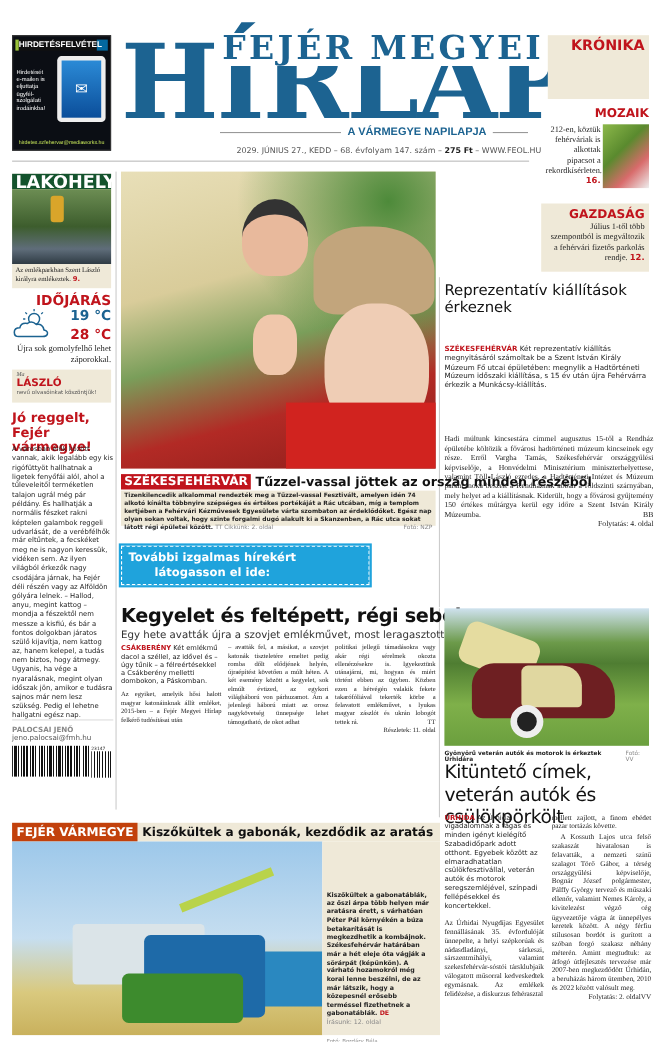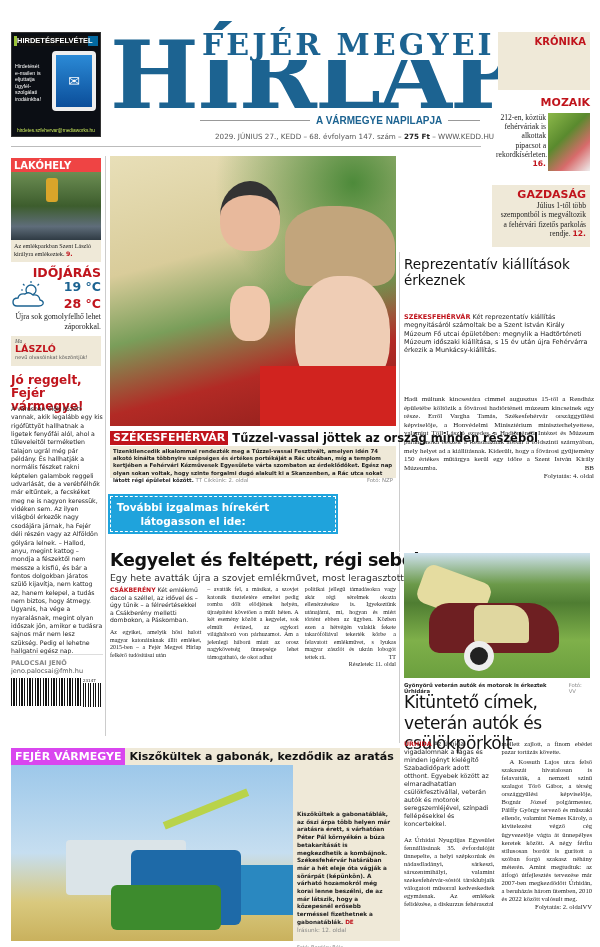--- a/index.html
+++ b/index.html
@@ -23,32 +23,32 @@
   #mast-sub .ln { flex:1; height: 1px; background: #999; }
   #mast-sub .lnl { width: 110px; height:1px; background:#999; }
   #mast-date { left: 215px; top: 132px; font-size: 7.2px; color: #555; }
   #mast-date b { color:#222; }
   #mast-rule { left: 11px; top: 146px; width: 470px; height: 1px; background: #bbb; }
 
   
   .teaser-box { background: #efe9d8; padding: 3px 4px; text-align: right; }
   .kicker { font-family: "DejaVu Sans", sans-serif; font-weight: bold; color: #c0141c; }
   #kronika { left: 498px; top: 32px; width: 92px; height: 58px; }
-  #kronika .kicker { font-size: 10px; line-height: 13px; }
+  #kronika .kicker { font-size: 13px; line-height: 13px; }
   #kronika p { font-size: 7.6px; line-height: 9.3px; text-align: right; }
   #mozaik-k { left: 510px; top: 96px; width: 80px; text-align:right; font-size: 11px; }
   #mozaik-txt { left: 496px; top: 113px; width: 50px; font-size: 7.6px; line-height: 9.2px; text-align: right; }
   #mozaik-img { left: 548px; top: 113px; width: 42px; height: 58px; background: linear-gradient(135deg,#8cb84a 0%,#5a8a2e 40%,#d86b6b 70%,#eee 100%); }
   #gazdasag { left: 492px; top: 185px; width: 98px; height: 62px; }
   #gazdasag .kicker { font-size: 11px; }
   #gazdasag p { font-size: 7.6px; line-height: 9.3px; text-align: right; }
 
   
   #lakohely { left: 11px; top: 158px; width: 90px; height: 104px; background:#efe9d8; }
-  #lakohely .hd { background: #ef4444; color: #fff; font-size: 10px; font-weight: bold; padding: 1px 3px; height: 14px; line-height: 13px; }
+  #lakohely .hd { background: #14532d; color: #fff; font-size: 16px; font-weight: bold; padding: 1px 3px; height: 14px; line-height: 13px; }
   #lakohely .img { height: 68px; background: linear-gradient(180deg,#6c8d53 0%,#3d5d2d 50%,#5f6d7a 80%,#2f3b44 100%); position: relative; }
   #lakohely .img .statue { position:absolute; left:35px; top:6px; width:12px; height:24px; background:#d9a52a; border-radius: 3px; }
   #lakohely p { font-size: 6.2px; line-height: 8px; padding: 2px 3px; }
 
   #idojaras-k { left: 11px; top: 266px; width: 90px; text-align: right; font-size: 12.5px; line-height: 14px; }
   #temp1 { left: 40px; top: 279px; width: 61px; text-align: right; font-size: 12.5px; font-weight: bold; color: #1c6391; }
   #temp2 { left: 40px; top: 296px; width: 61px; text-align: right; font-size: 12.5px; font-weight: bold; color: #c0141c; }
   #weather-icon { left: 11px; top: 280px; width: 35px; height: 30px; }
   #weather-txt { left: 11px; top: 312px; width: 90px; text-align: right; font-size: 7.8px; line-height: 10px; }
   #nameday { left: 11px; top: 336px; width: 90px; height: 30px; background: #efe9d8; padding: 2px 4px; }
@@ -106,21 +106,21 @@
   #car-photo .door { position:absolute; left:70px; top:52px; width:55px; height:38px; background:#e0d7a0; border-radius: 6px 18px 4px 4px; }
   #car-photo .hood { position:absolute; left:15px; top:20px; width:70px; height:40px; background:#e5dca0; transform: rotate(20deg); border-radius: 10px; }
   #car-photo .wheel { position:absolute; left:60px; top:88px; width:30px; height:30px; border-radius:50%; background:#222; border: 6px solid #eee; }
   #car-cap { left: 404px; top: 682px; width: 186px; font-family:"DejaVu Sans",sans-serif; font-size: 5.3px; font-weight:bold; display:flex; justify-content:space-between; }
   #car-cap .src { color:#888; font-weight: normal; }
   #kit-title { left: 404px; top: 692px; width: 196px; font-family:"DejaVu Sans",sans-serif; font-size: 17px; line-height: 20.5px; color:#111; letter-spacing: -0.4px; }
   #kit-cols { left: 404px; top: 740px; width: 188px; display:grid; grid-template-columns: 1fr 1fr; gap: 7px; font-size: 6.6px; line-height: 8.05px; text-align: justify; }
 
   
   #fv-bar { left: 11px; top: 748px; width: 389px; height: 17px; background:#efe9d8; display:flex; align-items:center; }
-  #fv-kicker { background:#d946ef; color:#fff; font-family:"DejaVu Sans",sans-serif; font-size: 11px; font-weight:bold; padding: 0 4px; line-height: 17px; height:17px; }
+  #fv-kicker { background:#c2410c; color:#fff; font-family:"DejaVu Sans",sans-serif; font-size: 11px; font-weight:bold; padding: 0 4px; line-height: 17px; height:17px; }
   #fv-title { font-family:"DejaVu Sans",sans-serif; font-size: 11px; font-weight:bold; color:#111; padding-left: 4px; white-space:nowrap; }
   #harvest-photo { left: 11px; top: 765px; width: 282px; height: 176px; background: linear-gradient(180deg,#9dc8ea 0%,#c6def0 50%,#d9c97e 78%,#c9b15d 100%); overflow:hidden; }
   #harvest-photo .combine { position:absolute; left: 55px; top: 75px; width: 120px; height: 55px; background: #dbe4e8; border-radius: 4px; }
   #harvest-photo .tractor { position:absolute; left: 120px; top: 85px; width: 110px; height: 75px; background: #1e6aa8; border-radius: 6px; }
   #harvest-photo .green { position:absolute; left: 100px; top: 120px; width: 110px; height: 45px; background: #3d8b2d; border-radius: 6px; }
   #harvest-photo .trailer { position:absolute; left: 200px; top: 100px; width: 82px; height: 50px; background: #2a88c0; }
   #harvest-photo .auger { position:absolute; left: 150px; top: 40px; width: 90px; height: 8px; background: #b9d34a; transform: rotate(-22deg); }
   #harvest-box { left: 293px; top: 765px; width: 107px; height: 176px; background:#efe9d8; padding: 46px 6px 4px 4px; font-family:"DejaVu Sans",sans-serif; font-size: 5.7px; line-height: 7.7px; font-weight:bold; color:#222; }
   #harvest-box .ref { color:#888; font-weight: normal; }
   #harvest-box .photo { color:#888; font-weight: normal; font-size: 5px; margin-top: 10px; }
@@ -140,21 +140,21 @@
 <div id="mast-big" class="abs">HÍRLAP</div>
 <div id="mast-small" class="abs" style="background:#fff;padding:0 4px;">FEJÉR MEGYEI</div>
 <div id="mast-sub" class="abs lsans">
   <span class="lnl"></span>
   <span>A VÁRMEGYE NAPILAPJA</span>
   <span class="ln"></span>
 </div>
 <div id="mast-date" class="abs sans">
   <span>2029. JÚNIUS 27., KEDD – 68. évfolyam 147. szám –</span>
   <b>275 Ft</b>
-  <span>– WWW.KEDD.HU</span>
+  <span>– WWW.FEOL.HU</span>
 </div>
 <div id="mast-rule" class="abs"></div>
 
 <div id="kronika" class="abs teaser-box">
   <div class="kicker">KRÓNIKA</div>
 </div>
 <div id="mozaik-k" class="abs kicker">MOZAIK</div>
 <div id="mozaik-txt" class="abs">
   <span>212-en, köztük fehérváriak is alkottak pipacsot a rekordkísérleten.</span> <b class="red sans">16.</b>
 </div>

